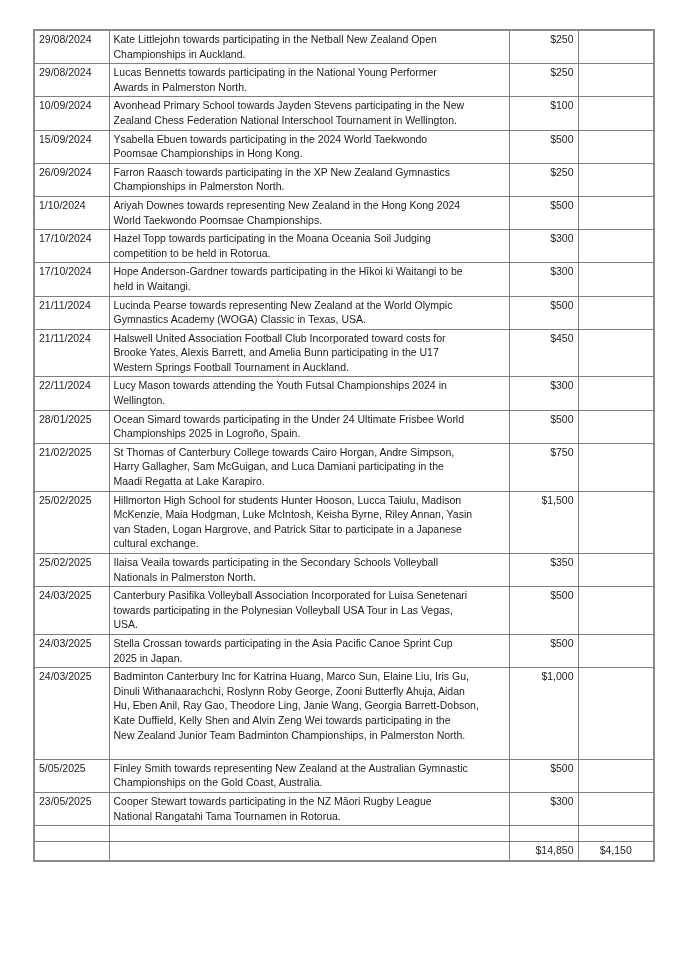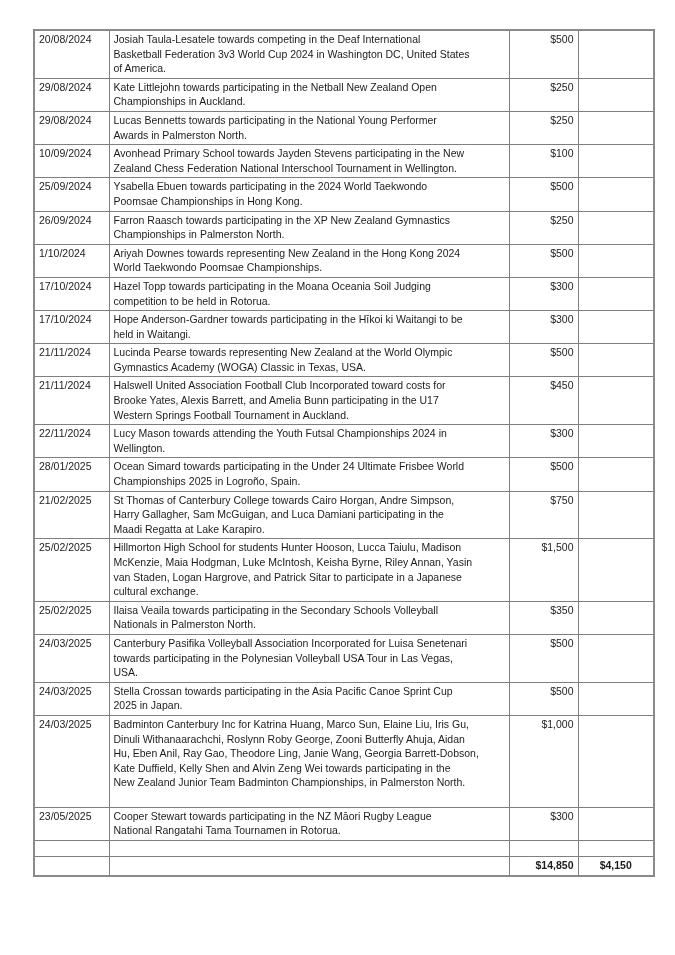--- a/index.html
+++ b/index.html
@@ -49,45 +49,37 @@
     padding-right: 6px;
   }
   td.cell-note {
     text-align: center;
     padding-right: 6px;
   }
   tr.empty-row td {
     height: 12px;
   }
   tr.totals-row td {
-    font-weight: bold;
+    font-weight: normal;
     height: 15px;
   }
 </style>
 </head>
 <body>
 
 <div class="page">
   <table class="grants">
     <colgroup>
       <col style="width:75px">
       <col style="width:400px">
       <col style="width:69px">
       <col style="width:76px">
     </colgroup>
     <tbody>
 
-    <tr>
-          <td class="cell-date">20/08/2024</td>
-          <td class="cell-description">Josiah Taula-Lesatele towards competing in the Deaf International
-Basketball Federation 3v3 World Cup 2024 in Washington DC, United States
-of America.</td>
-          <td class="cell-amount">$500</td>
-          <td class="cell-note"></td>
-        </tr>
         <tr>
           <td class="cell-date">29/08/2024</td>
           <td class="cell-description">Kate Littlejohn towards participating in the Netball New Zealand Open
 Championships in Auckland.</td>
           <td class="cell-amount">$250</td>
           <td class="cell-note"></td>
         </tr>
         <tr>
           <td class="cell-date">29/08/2024</td>
           <td class="cell-description">Lucas Bennetts towards participating in the National Young Performer
@@ -96,21 +88,21 @@
           <td class="cell-note"></td>
         </tr>
         <tr>
           <td class="cell-date">10/09/2024</td>
           <td class="cell-description">Avonhead Primary School towards Jayden Stevens participating in the New
 Zealand Chess Federation National Interschool Tournament in Wellington.</td>
           <td class="cell-amount">$100</td>
           <td class="cell-note"></td>
         </tr>
         <tr>
-          <td class="cell-date">25/09/2024</td>
+          <td class="cell-date">15/09/2024</td>
           <td class="cell-description">Ysabella Ebuen towards participating in the 2024 World Taekwondo
 Poomsae Championships in Hong Kong.</td>
           <td class="cell-amount">$500</td>
           <td class="cell-note"></td>
         </tr>
         <tr>
           <td class="cell-date">26/09/2024</td>
           <td class="cell-description">Farron Raasch towards participating in the XP New Zealand Gymnastics
 Championships in Palmerston North.</td>
           <td class="cell-amount">$250</td>
@@ -207,20 +199,27 @@
         </tr>
         <tr>
           <td class="cell-date">24/03/2025</td>
           <td class="cell-description">Badminton Canterbury Inc for Katrina Huang, Marco Sun, Elaine Liu, Iris Gu,
 Dinuli Withanaarachchi, Roslynn Roby George, Zooni Butterfly Ahuja, Aidan
 Hu, Eben Anil, Ray Gao, Theodore Ling, Janie Wang, Georgia Barrett-Dobson,
 Kate Duffield, Kelly Shen and Alvin Zeng Wei towards participating in the
 New Zealand Junior Team Badminton Championships, in Palmerston North.
 &nbsp;</td>
           <td class="cell-amount">$1,000</td>
+          <td class="cell-note"></td>
+        </tr>
+        <tr>
+          <td class="cell-date">5/05/2025</td>
+          <td class="cell-description">Finley Smith towards representing New Zealand at the Australian Gymnastic
+Championships on the Gold Coast, Australia.</td>
+          <td class="cell-amount">$500</td>
           <td class="cell-note"></td>
         </tr>
         <tr>
           <td class="cell-date">23/05/2025</td>
           <td class="cell-description">Cooper Stewart towards participating in the NZ Māori Rugby League
 National Rangatahi Tama Tournamen in Rotorua.</td>
           <td class="cell-amount">$300</td>
           <td class="cell-note"></td>
         </tr>
       </tbody>

